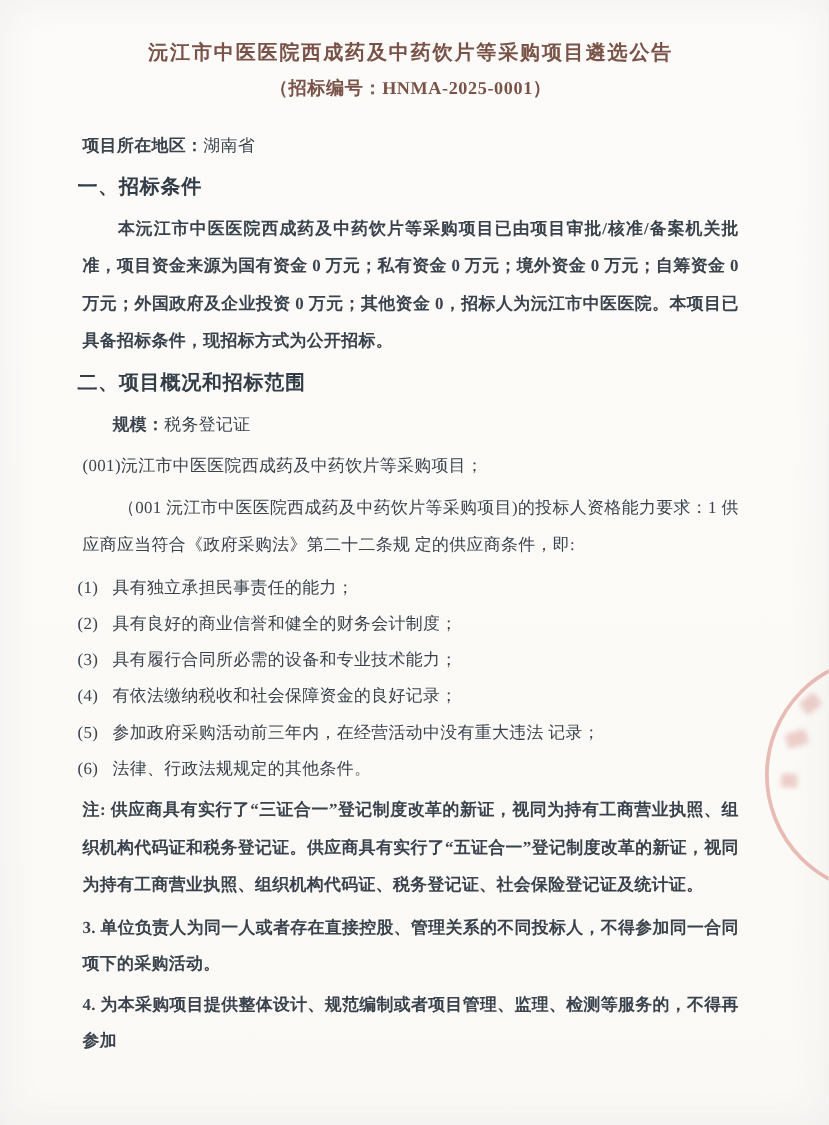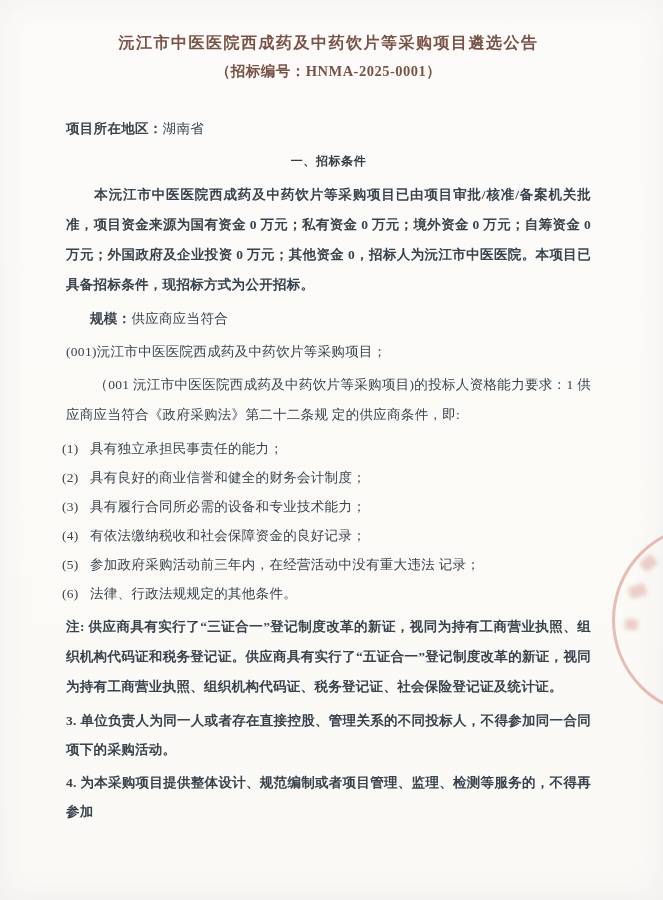--- a/index.html
+++ b/index.html
@@ -22,26 +22,26 @@
     line-height:29px;
     font-family:Liberation Serif, serif;
   }
   .title{
     font-size:16px;font-weight:bold;text-align:center;
     line-height:26px;letter-spacing:1.5px;color:#7a5348;
   }
   .subtitle{
     font-size:14.5px;font-weight:bold;text-align:center;
     line-height:30px;letter-spacing:.5px;color:#7a5348;
-    margin-bottom:28px;
+    margin-bottom:16px;
   }
   p{margin:4px;}
   h2{
-    margin:0;font-size:12px;font-weight:bold;
-    line-height:29px;letter-spacing:.6px;color:#333d47;text-align:center;
+    margin:0;font-size:16px;font-weight:bold;
+    line-height:29px;letter-spacing:.6px;color:#333d47;
   }
   h2.it{font-style:italic;}
   .b{font-weight:bold;}
   .para{text-align:justify;line-height:30px;}
   .lh29{line-height:29px;}
   .indent{text-indent:2.1em;}
   .sub{padding-left:24px;}
   .li{display:flex;line-height:29px;}
   .li-num{flex:none;width:28px;}
   .li-txt{flex:1;}
@@ -65,21 +65,22 @@
 <div class="page">
 
   <div class="title">沅江市中医医院西成药及中药饮片等采购项目遴选公告</div>
   <div class="subtitle">（招标编号：HNMA-2025-0001）</div>
 
   <p class="lh29"><span class="b">项目所在地区：</span><span>湖南省</span></p>
 
   <h2>一、招标条件</h2>
   <p class="para indent b">本沅江市中医医院西成药及中药饮片等采购项目已由项目审批/核准/备案机关批准，项目资金来源为国有资金 0 万元；私有资金 0 万元；境外资金 0 万元；自筹资金 0 万元；外国政府及企业投资 0 万元；其他资金 0，招标人为沅江市中医医院。本项目已具备招标条件，现招标方式为公开招标。</p>
 
-  <p class="lh29 sub"><span class="b">规模：</span><span>供应商应当符合</span></p>
+  <h2>二、项目概况和招标范围</h2>
+  <p class="lh29 sub"><span class="b">规模：</span><span>税务登记证</span></p>
   <p class="lh29">(001)沅江市中医医院西成药及中药饮片等采购项目；</p>
 
   <p class="para indent">（001 沅江市中医医院西成药及中药饮片等采购项目)的投标人资格能力要求：1 供应商应当符合《政府采购法》第二十二条规 定的供应商条件，即:</p>
 
   <div class="li">
     <span class="li-num">(1)</span>
     <span class="li-txt">具有独立承担民事责任的能力；</span>
   </div>
   <div class="li">
     <span class="li-num">(2)</span>

